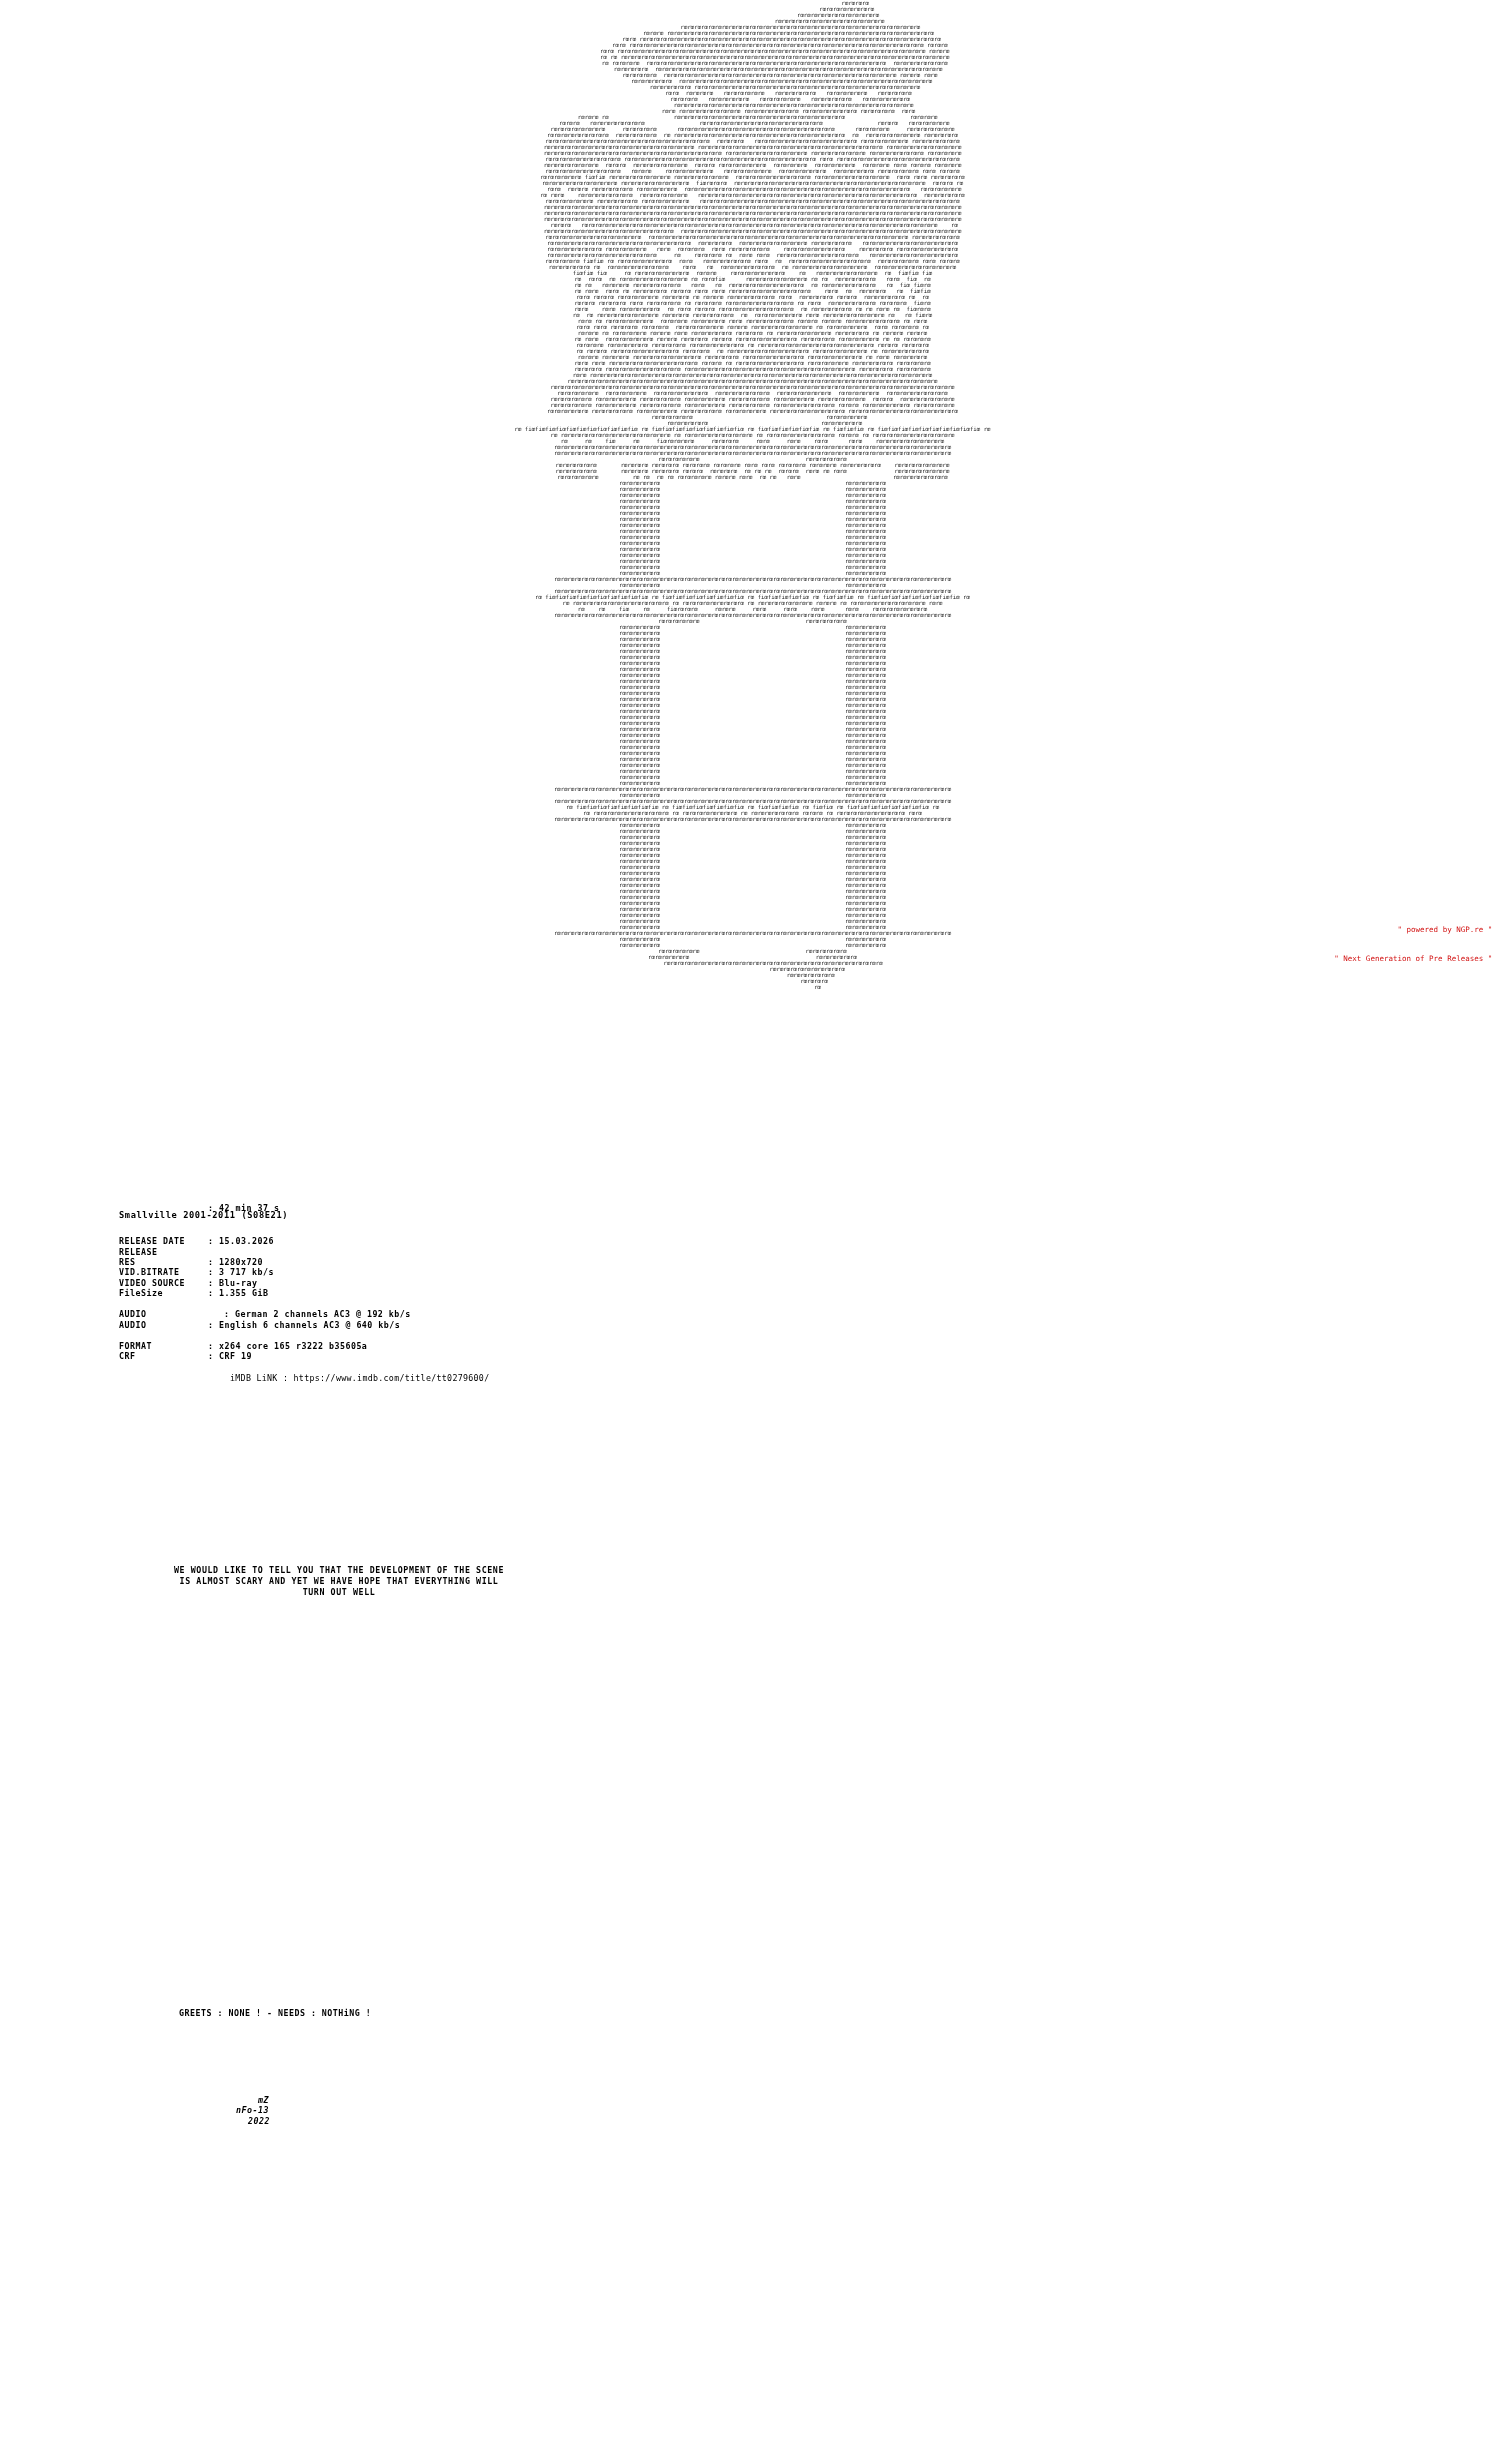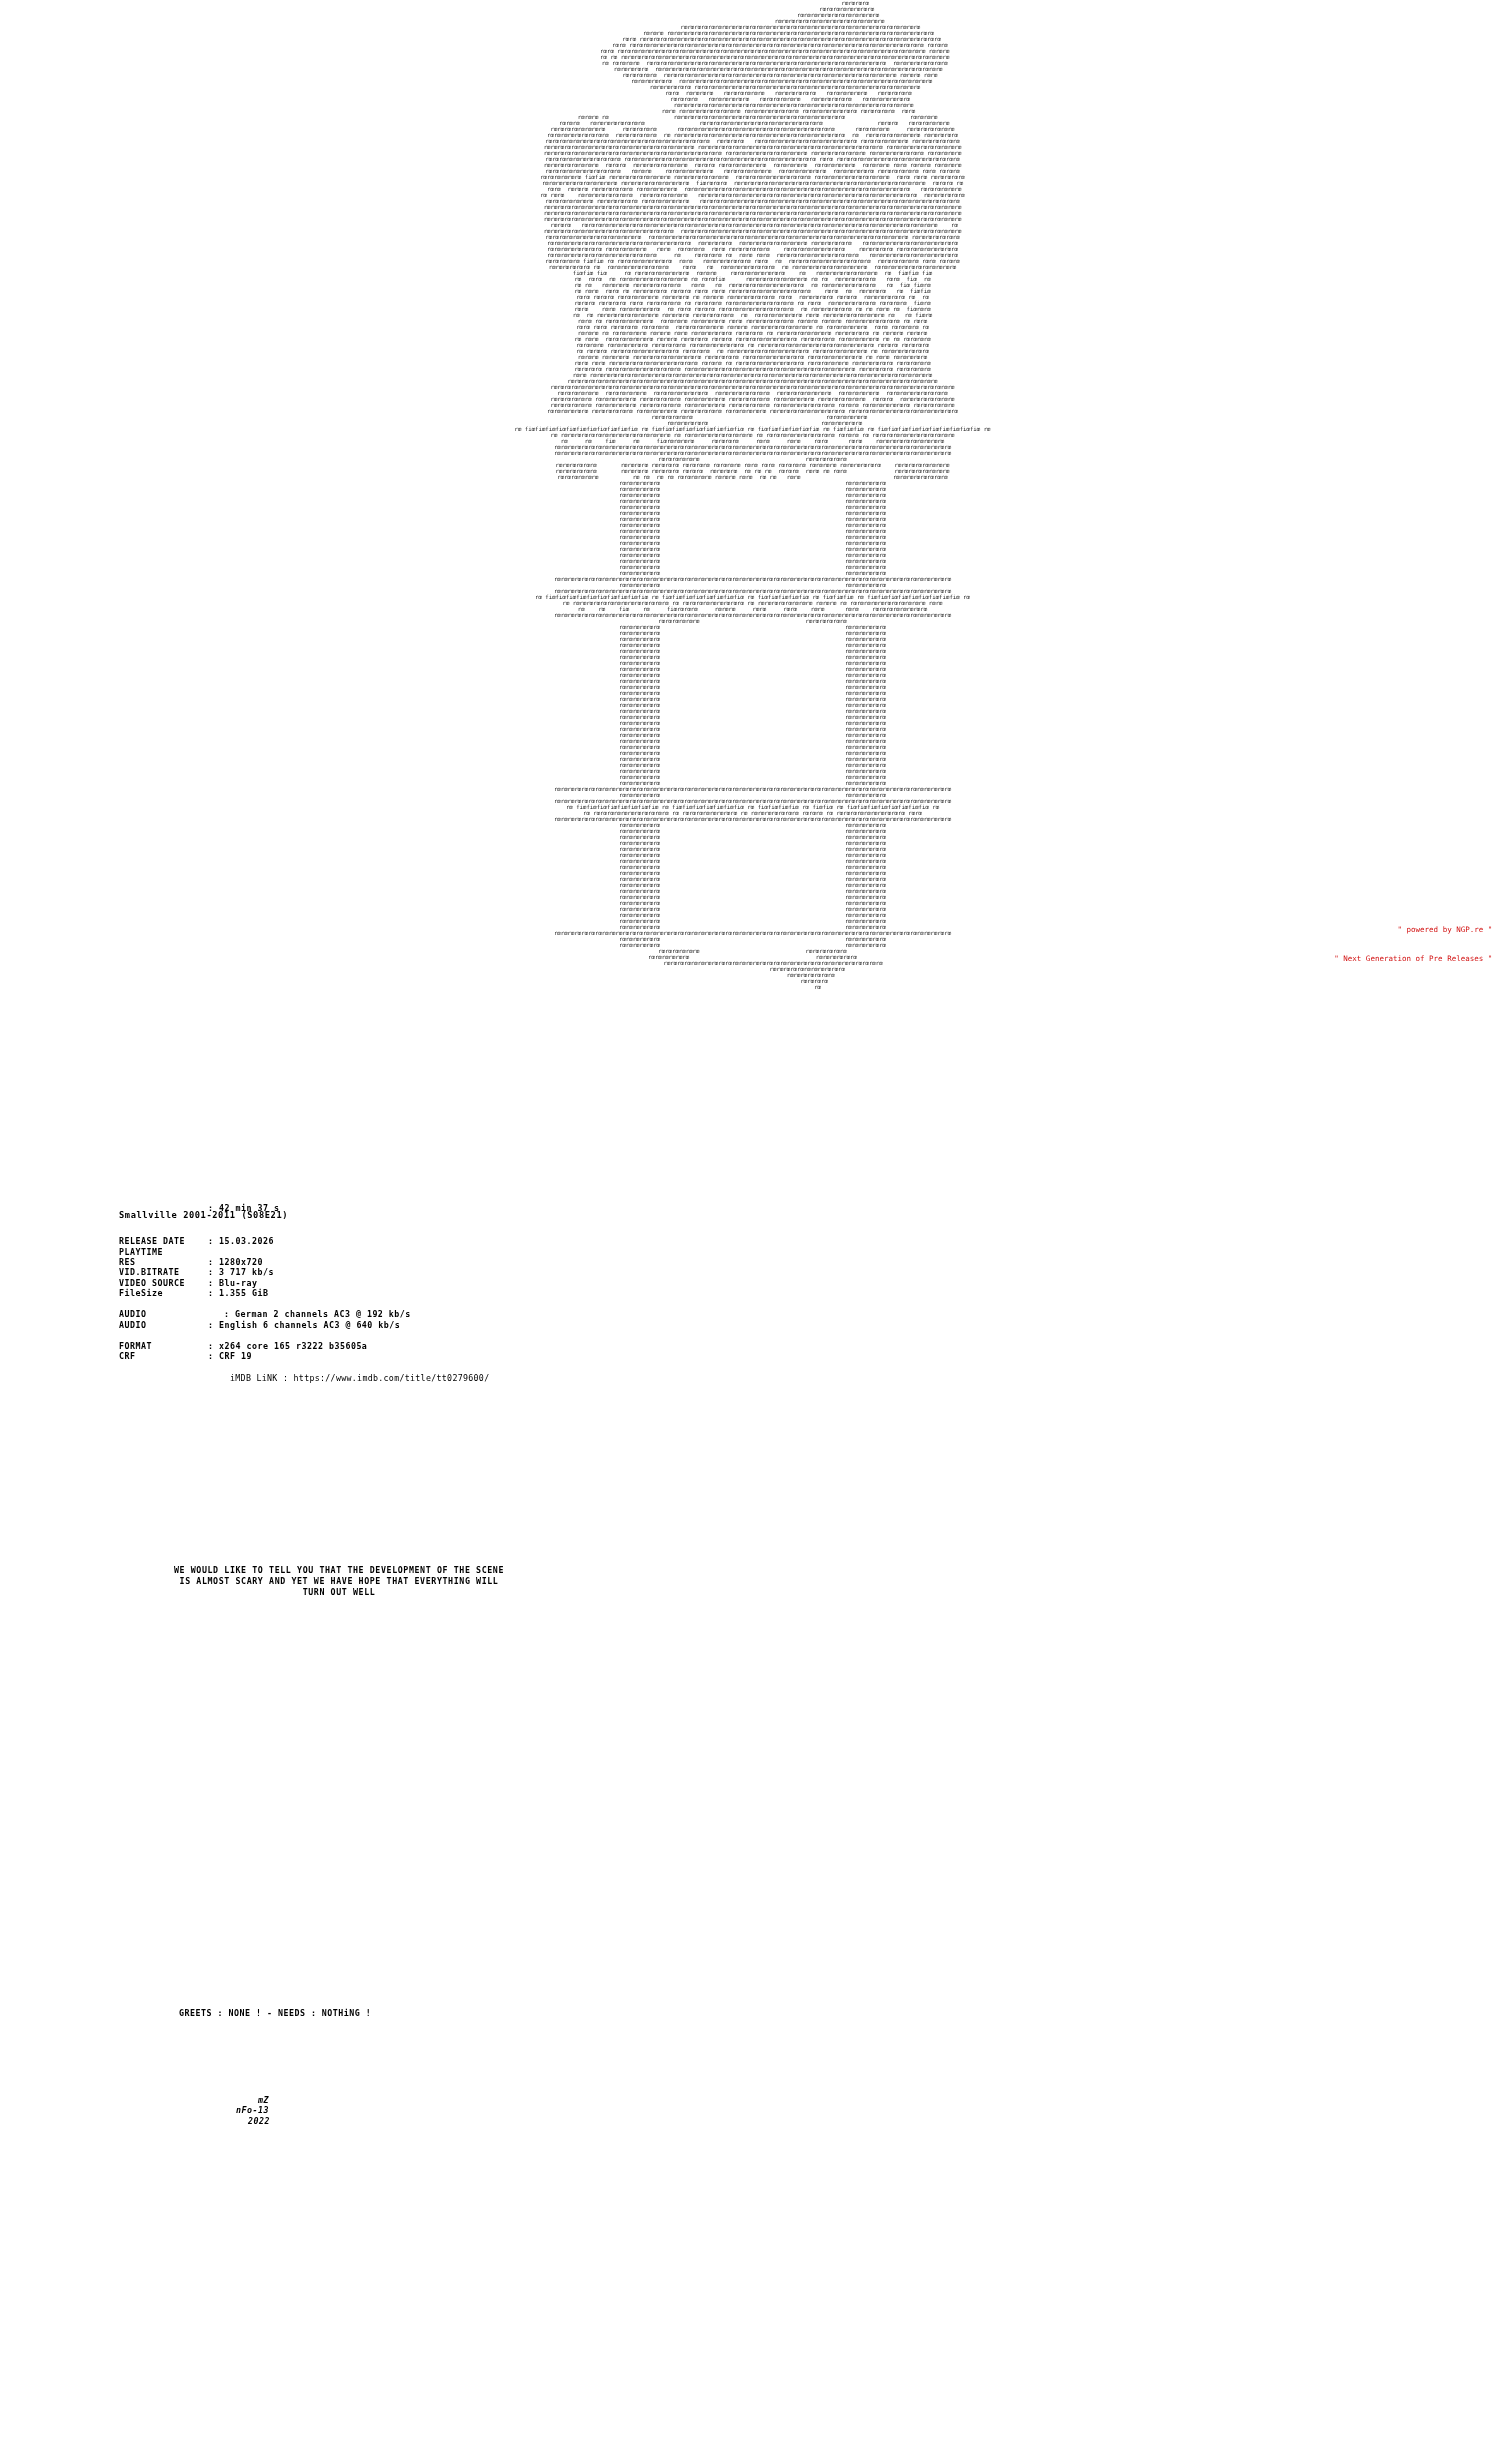--- a/index.html
+++ b/index.html
@@ -255,21 +255,21 @@
                                     rœrœrœrœ
                                       rœ</pre>
 
   <div class="info-layer">
 
     <div class="info-box title-line" style="left:119px; top:1210px;">Smallville 2001-2011 (S08E21)</div>
 
     <div class="info-box" style="left:119px; top:1236px;">RELEASE DATE</div>
     <div class="info-box" style="left:208px; top:1236px;">: <span>15.03.2026</span></div>
 
-    <div class="info-box" style="left:119px; top:1247px;">PLAYTIME</div>
+    <div class="info-box" style="left:119px; top:1247px;">RELEASE</div>
     <div class="info-box" style="left:208px; top:1203px;">: <span>42 min 37 s</span></div>
 
     <div class="info-box" style="left:119px; top:1257px;">RES</div>
     <div class="info-box" style="left:208px; top:1257px;">: <span>1280x720</span></div>
 
     <div class="info-box" style="left:119px; top:1267px;">VID.BITRATE</div>
     <div class="info-box" style="left:208px; top:1267px;">: <span>3 717 kb/s</span></div>
 
     <div class="info-box" style="left:119px; top:1278px;">VIDEO SOURCE</div>
     <div class="info-box" style="left:208px; top:1278px;">: <span>Blu-ray</span></div>

